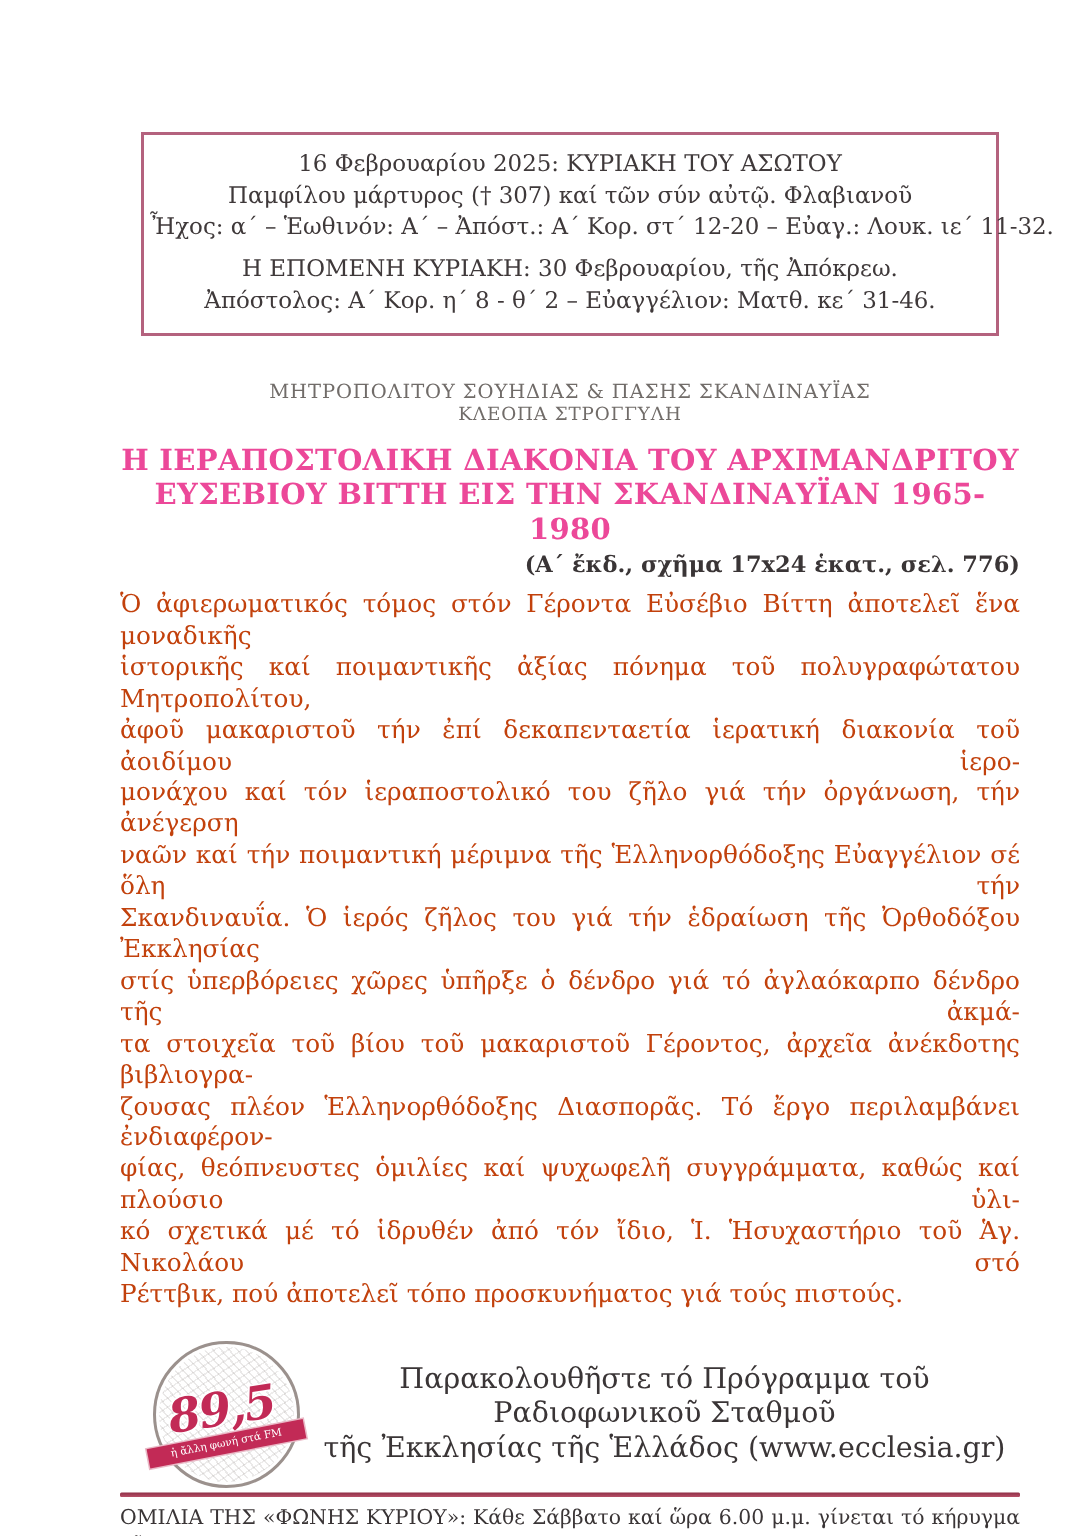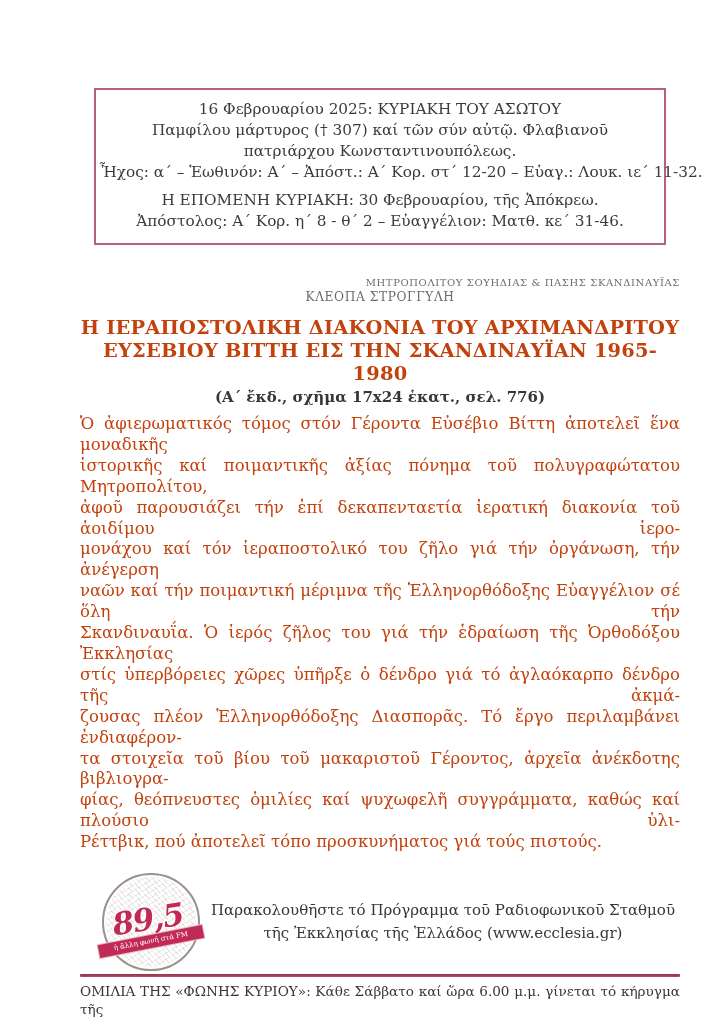--- a/index.html
+++ b/index.html
@@ -14,27 +14,27 @@
   .calendar-box{
     margin:0 14px 30px;border:2px solid #b4627e;
     padding:9px 4px 11px;text-align:center;
     font-size:15.3px;line-height:21px;color:#3f393a;
   }
   .calendar-box .ln{white-space:nowrap;}
   .calendar-box .mt{margin-top:7px;}
 
   
   .byline{text-align:center;color:#716c69;line-height:15px;}
-  .byline .ln1{font-size:10px;letter-spacing:0.6px;text-align:right;}
+  .byline .ln1{font-size:13px;letter-spacing:0.6px;}
   .byline .ln2{font-size:12.2px;letter-spacing:0.6px;}
 
   
-  .title{margin-top:11px;text-align:center;color:#c2410c;font-weight:bold;
+  .title{margin-top:11px;text-align:center;color:#ec4899;font-weight:bold;
          font-size:19.4px;line-height:23px;letter-spacing:0.2px;}
-  .subtitle{margin-top:3px;text-align:center;font-weight:bold;font-size:15px;color:#3a3536;}
+  .subtitle{margin-top:3px;text-align:right;font-weight:bold;font-size:15px;color:#3a3536;}
 
   
   .body-text{margin-top:8px;font-size:16.5px;line-height:20.9px;color:#c2410c;}
   .body-text .ln{text-align:justify;text-align-last:justify;}
   .body-text .ln.last{text-align-last:left;}
 
   
   .radio{display:flex;align-items:center;margin-top:21px;height:96px;}
   .radio-logo{
     position:relative;width:94px;height:94px;margin-left:22px;flex:0 0 auto;
@@ -48,66 +48,66 @@
     position:absolute;left:8px;top:26px;transform:rotate(-9deg);
     font-style:italic;font-weight:bold;font-size:31px;color:#c22a56;
     text-shadow:1px 1px 0 #fff,-1px -1px 0 #fff;letter-spacing:-1px;
   }
   .radio-ribbon{
     position:absolute;left:-6px;top:60px;width:106px;height:13px;
     background:#c22a56;transform:rotate(-11deg);
     color:#ffffff;font-size:7px;line-height:13px;text-align:center;
     white-space:nowrap;box-shadow:0 0 0 1px #e9b9c6;
   }
-  .radio-text{flex:1;text-align:center;font-size:15px;line-height:23px;color:#3a3536;padding-left:6px;}
+  .radio-text{flex:1;text-align:center;font-size:19px;line-height:23px;color:#3a3536;padding-left:6px;}
 
   
   .rule{height:3px;background:linear-gradient(#8f2f46,#b75068);border-radius:1px;}
   .rule.r1{margin-top:4px;}
 
   
   .omilia{margin-top:5px;font-size:13.6px;line-height:18px;color:#3a3536;}
   .omilia .ln{text-align:justify;text-align-last:justify;}
 </style>
 </head>
 <body>
 
 <div class="sheet">
 
   <div class="calendar-box">
     <div class="ln">16 Φεβρουαρίου 2025: ΚΥΡΙΑΚΗ ΤΟΥ ΑΣΩΤΟΥ</div>
     <div class="ln">Παμφίλου μάρτυρος († 307) καί τῶν σύν αὐτῷ. Φλαβιανοῦ</div>
-    <div class="ln">πατριάρχου Κωνσταντινουπόλεως.</div>
     <div class="ln">Ἦχος: α΄ – Ἑωθινόν: Α΄ – Ἀπόστ.: Α΄ Κορ. στ΄ 12-20 – Εὐαγ.: Λουκ. ιε΄ 11-32.</div>
     <div class="ln mt">Η ΕΠΟΜΕΝΗ ΚΥΡΙΑΚΗ: 30 Φεβρουαρίου, τῆς Ἀπόκρεω.</div>
     <div class="ln">Ἀπόστολος: Α΄ Κορ. η΄ 8 - θ΄ 2 – Εὐαγγέλιον: Ματθ. κε΄ 31-46.</div>
   </div>
 
   <div class="byline">
     <div class="ln1">ΜΗΤΡΟΠΟΛΙΤΟΥ ΣΟΥΗΔΙΑΣ &amp; ΠΑΣΗΣ ΣΚΑΝΔΙΝΑΥΪΑΣ</div>
     <div class="ln2">ΚΛΕΟΠΑ ΣΤΡΟΓΓΥΛΗ</div>
   </div>
 
   <div class="title">
     <div>Η ΙΕΡΑΠΟΣΤΟΛΙΚΗ ΔΙΑΚΟΝΙΑ ΤΟΥ ΑΡΧΙΜΑΝΔΡΙΤΟΥ</div>
     <div>ΕΥΣΕΒΙΟΥ ΒΙΤΤΗ ΕΙΣ ΤΗΝ ΣΚΑΝΔΙΝΑΥΪΑΝ 1965-1980</div>
   </div>
   <div class="subtitle">(Α΄ ἔκδ., σχῆμα 17x24 ἑκατ., σελ. 776)</div>
 
   <div class="body-text">
     <div class="ln">Ὁ ἀφιερωματικός τόμος στόν Γέροντα Εὐσέβιο Βίττη ἀποτελεῖ ἕνα μοναδικῆς</div>
     <div class="ln">ἱστορικῆς καί ποιμαντικῆς ἀξίας πόνημα τοῦ πολυγραφώτατου Μητροπολίτου,</div>
-    <div class="ln">ἀφοῦ παρουσιάζει τήν ἐπί δεκαπενταετία ἱερατική διακονία τοῦ ἀοιδίμου ἱερο-</div>
+    <div class="ln">ἀφοῦ μακαριστοῦ τήν ἐπί δεκαπενταετία ἱερατική διακονία τοῦ ἀοιδίμου ἱερο-</div>
     <div class="ln">μονάχου καί τόν ἱεραποστολικό του ζῆλο γιά τήν ὀργάνωση, τήν ἀνέγερση</div>
     <div class="ln">ναῶν καί τήν ποιμαντική μέριμνα τῆς Ἑλληνορθόδοξης Εὐαγγέλιον σέ ὅλη τήν</div>
     <div class="ln">Σκανδιναυΐα. Ὁ ἱερός ζῆλος του γιά τήν ἑδραίωση τῆς Ὀρθοδόξου Ἐκκλησίας</div>
     <div class="ln">στίς ὑπερβόρειες χῶρες ὑπῆρξε ὁ δένδρο γιά τό ἀγλαόκαρπο δένδρο τῆς ἀκμά-</div>
+    <div class="ln">τα στοιχεῖα τοῦ βίου τοῦ μακαριστοῦ Γέροντος, ἀρχεῖα ἀνέκδοτης βιβλιογρα-</div>
     <div class="ln">ζουσας πλέον Ἑλληνορθόδοξης Διασπορᾶς. Τό ἔργο περιλαμβάνει ἐνδιαφέρον-</div>
-    <div class="ln">τα στοιχεῖα τοῦ βίου τοῦ μακαριστοῦ Γέροντος, ἀρχεῖα ἀνέκδοτης βιβλιογρα-</div>
     <div class="ln">φίας, θεόπνευστες ὁμιλίες καί ψυχωφελῆ συγγράμματα, καθώς καί πλούσιο ὑλι-</div>
+    <div class="ln">κό σχετικά μέ τό ἱδρυθέν ἀπό τόν ἴδιο, Ἱ. Ἡσυχαστήριο τοῦ Ἁγ. Νικολάου στό</div>
     <div class="ln last">Ρέττβικ, πού ἀποτελεῖ τόπο προσκυνήματος γιά τούς πιστούς.</div>
   </div>
 
   <div class="radio">
     <div class="radio-logo">
       <span class="radio-freq">89,5</span>
       <span class="radio-ribbon">ἡ ἄλλη φωνή στά FM</span>
     </div>
     <div class="radio-text">
       <div>Παρακολουθῆστε τό Πρόγραμμα τοῦ Ραδιοφωνικοῦ Σταθμοῦ</div>

